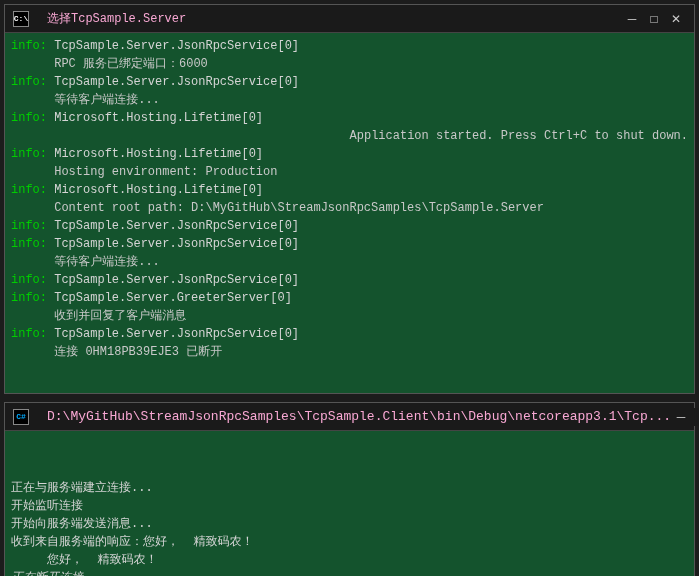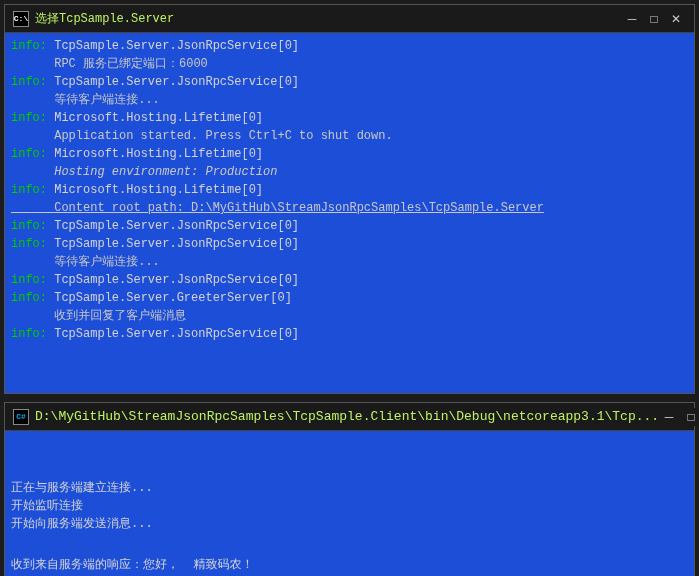--- a/index.html
+++ b/index.html
@@ -40,22 +40,23 @@
       background: #000;
       border: 1px solid #888;
       display: flex;
       align-items: center;
       justify-content: center;
       color: #ccc;
       font-size: 9px;
     }
 
     .title-text {
-      color: #bef264;
+      color: #f9a8d4;
       font-size: 12px;
+      margin-left: 12px;
     }
 
     .title-controls {
       display: flex;
       gap: 2px;
     }
 
     .title-btn {
       width: 20px;
       height: 18px;
@@ -63,21 +64,21 @@
       border: none;
       color: #ccc;
       font-size: 12px;
       cursor: pointer;
       display: flex;
       align-items: center;
       justify-content: center;
     }
 
     .console-area {
-      background: #1d4ed8;
+      background: #14532d;
       color: #c8c8c8;
       padding: 4px 6px;
       overflow-y: auto;
       position: relative;
     }
 
     .top-console {
       height: 360px;
     }
 
@@ -121,32 +122,33 @@
         <button class="title-btn close">✕</button>
       </div>
     </div>
     <div class="console-area top-console">
       <div id="server-lines">
           <div class="line"><span class="info-label">info:</span><span class="text-white"> TcpSample.Server.JsonRpcService[0]</span></div>
           <div class="line" style="color: rgb(200, 200, 200);">      RPC 服务已绑定端口：6000</div>
           <div class="line"><span class="info-label">info:</span><span class="text-white"> TcpSample.Server.JsonRpcService[0]</span></div>
           <div class="line" style="color: rgb(200, 200, 200);">      等待客户端连接...</div>
           <div class="line"><span class="info-label">info:</span><span class="text-white"> Microsoft.Hosting.Lifetime[0]</span></div>
-          <div class="line" style="color: rgb(200, 200, 200);">      Application started. Press Ctrl+C to shut down.</div>
+          <div class="line" style="color: rgb(200, 200, 200); text-align: right;">      Application started. Press Ctrl+C to shut down.</div>
           <div class="line"><span class="info-label">info:</span><span class="text-white"> Microsoft.Hosting.Lifetime[0]</span></div>
-          <div class="line" style="color: rgb(200, 200, 200); font-style: italic;">      Hosting environment: Production</div>
+          <div class="line" style="color: rgb(200, 200, 200);">      Hosting environment: Production</div>
           <div class="line"><span class="info-label">info:</span><span class="text-white"> Microsoft.Hosting.Lifetime[0]</span></div>
-          <div class="line" style="color: rgb(200, 200, 200); text-decoration: underline;">      Content root path: D:\MyGitHub\StreamJsonRpcSamples\TcpSample.Server</div>
+          <div class="line" style="color: rgb(200, 200, 200);">      Content root path: D:\MyGitHub\StreamJsonRpcSamples\TcpSample.Server</div>
           <div class="line"><span class="info-label">info:</span><span class="text-white"> TcpSample.Server.JsonRpcService[0]</span></div>
           <div class="line"><span class="info-label">info:</span><span class="text-white"> TcpSample.Server.JsonRpcService[0]</span></div>
           <div class="line" style="color: rgb(200, 200, 200);">      等待客户端连接...</div>
           <div class="line"><span class="info-label">info:</span><span class="text-white"> TcpSample.Server.JsonRpcService[0]</span></div>
           <div class="line"><span class="info-label">info:</span><span class="text-white"> TcpSample.Server.GreeterServer[0]</span></div>
           <div class="line" style="color: rgb(200, 200, 200);">      收到并回复了客户端消息</div>
           <div class="line"><span class="info-label">info:</span><span class="text-white"> TcpSample.Server.JsonRpcService[0]</span></div>
+          <div class="line" style="color: rgb(200, 200, 200);">      连接 0HM18PB39EJE3 已断开</div>
         </div>
     </div>
   </div>
 
   <div class="window" style="height:208px;">
     <div class="title-bar">
       <div class="title-bar-left">
         <div class="title-icon">
           <span style="color:#00aaff;font-size:8px;font-weight:bold;">C#</span>
         </div>
@@ -156,21 +158,21 @@
         <button class="title-btn">─</button>
         <button class="title-btn">□</button>
         <button class="title-btn close">✕</button>
       </div>
     </div>
     <div class="console-area bottom-console">
       <div id="client-lines">
           <div class="line" style="color: rgb(212, 212, 212); margin-top: 44px;">正在与服务端建立连接...</div>
           <div class="line" style="color: rgb(212, 212, 212);">开始监听连接</div>
           <div class="line" style="color: rgb(212, 212, 212);">开始向服务端发送消息...</div>
-          <div class="line" style="color: rgb(212, 212, 212); margin-top: 23px;">收到来自服务端的响应：您好，  精致码农！</div>
-          <div class="line" style="color: rgb(212, 212, 212);">您好，  精致码农！</div>
+          <div class="line" style="color: rgb(212, 212, 212);">收到来自服务端的响应：您好，  精致码农！</div>
+          <div class="line" style="color: rgb(212, 212, 212); margin-left: 36px;">您好，  精致码农！</div>
           <div class="line" style="color: rgb(212, 212, 212); font-style: italic;">正在断开连接...</div>
           <div class="line" style="color: rgb(212, 212, 212);">精致码农</div>
         </div>
     </div>
   </div>
 
 </div>
 
 </body></html>

